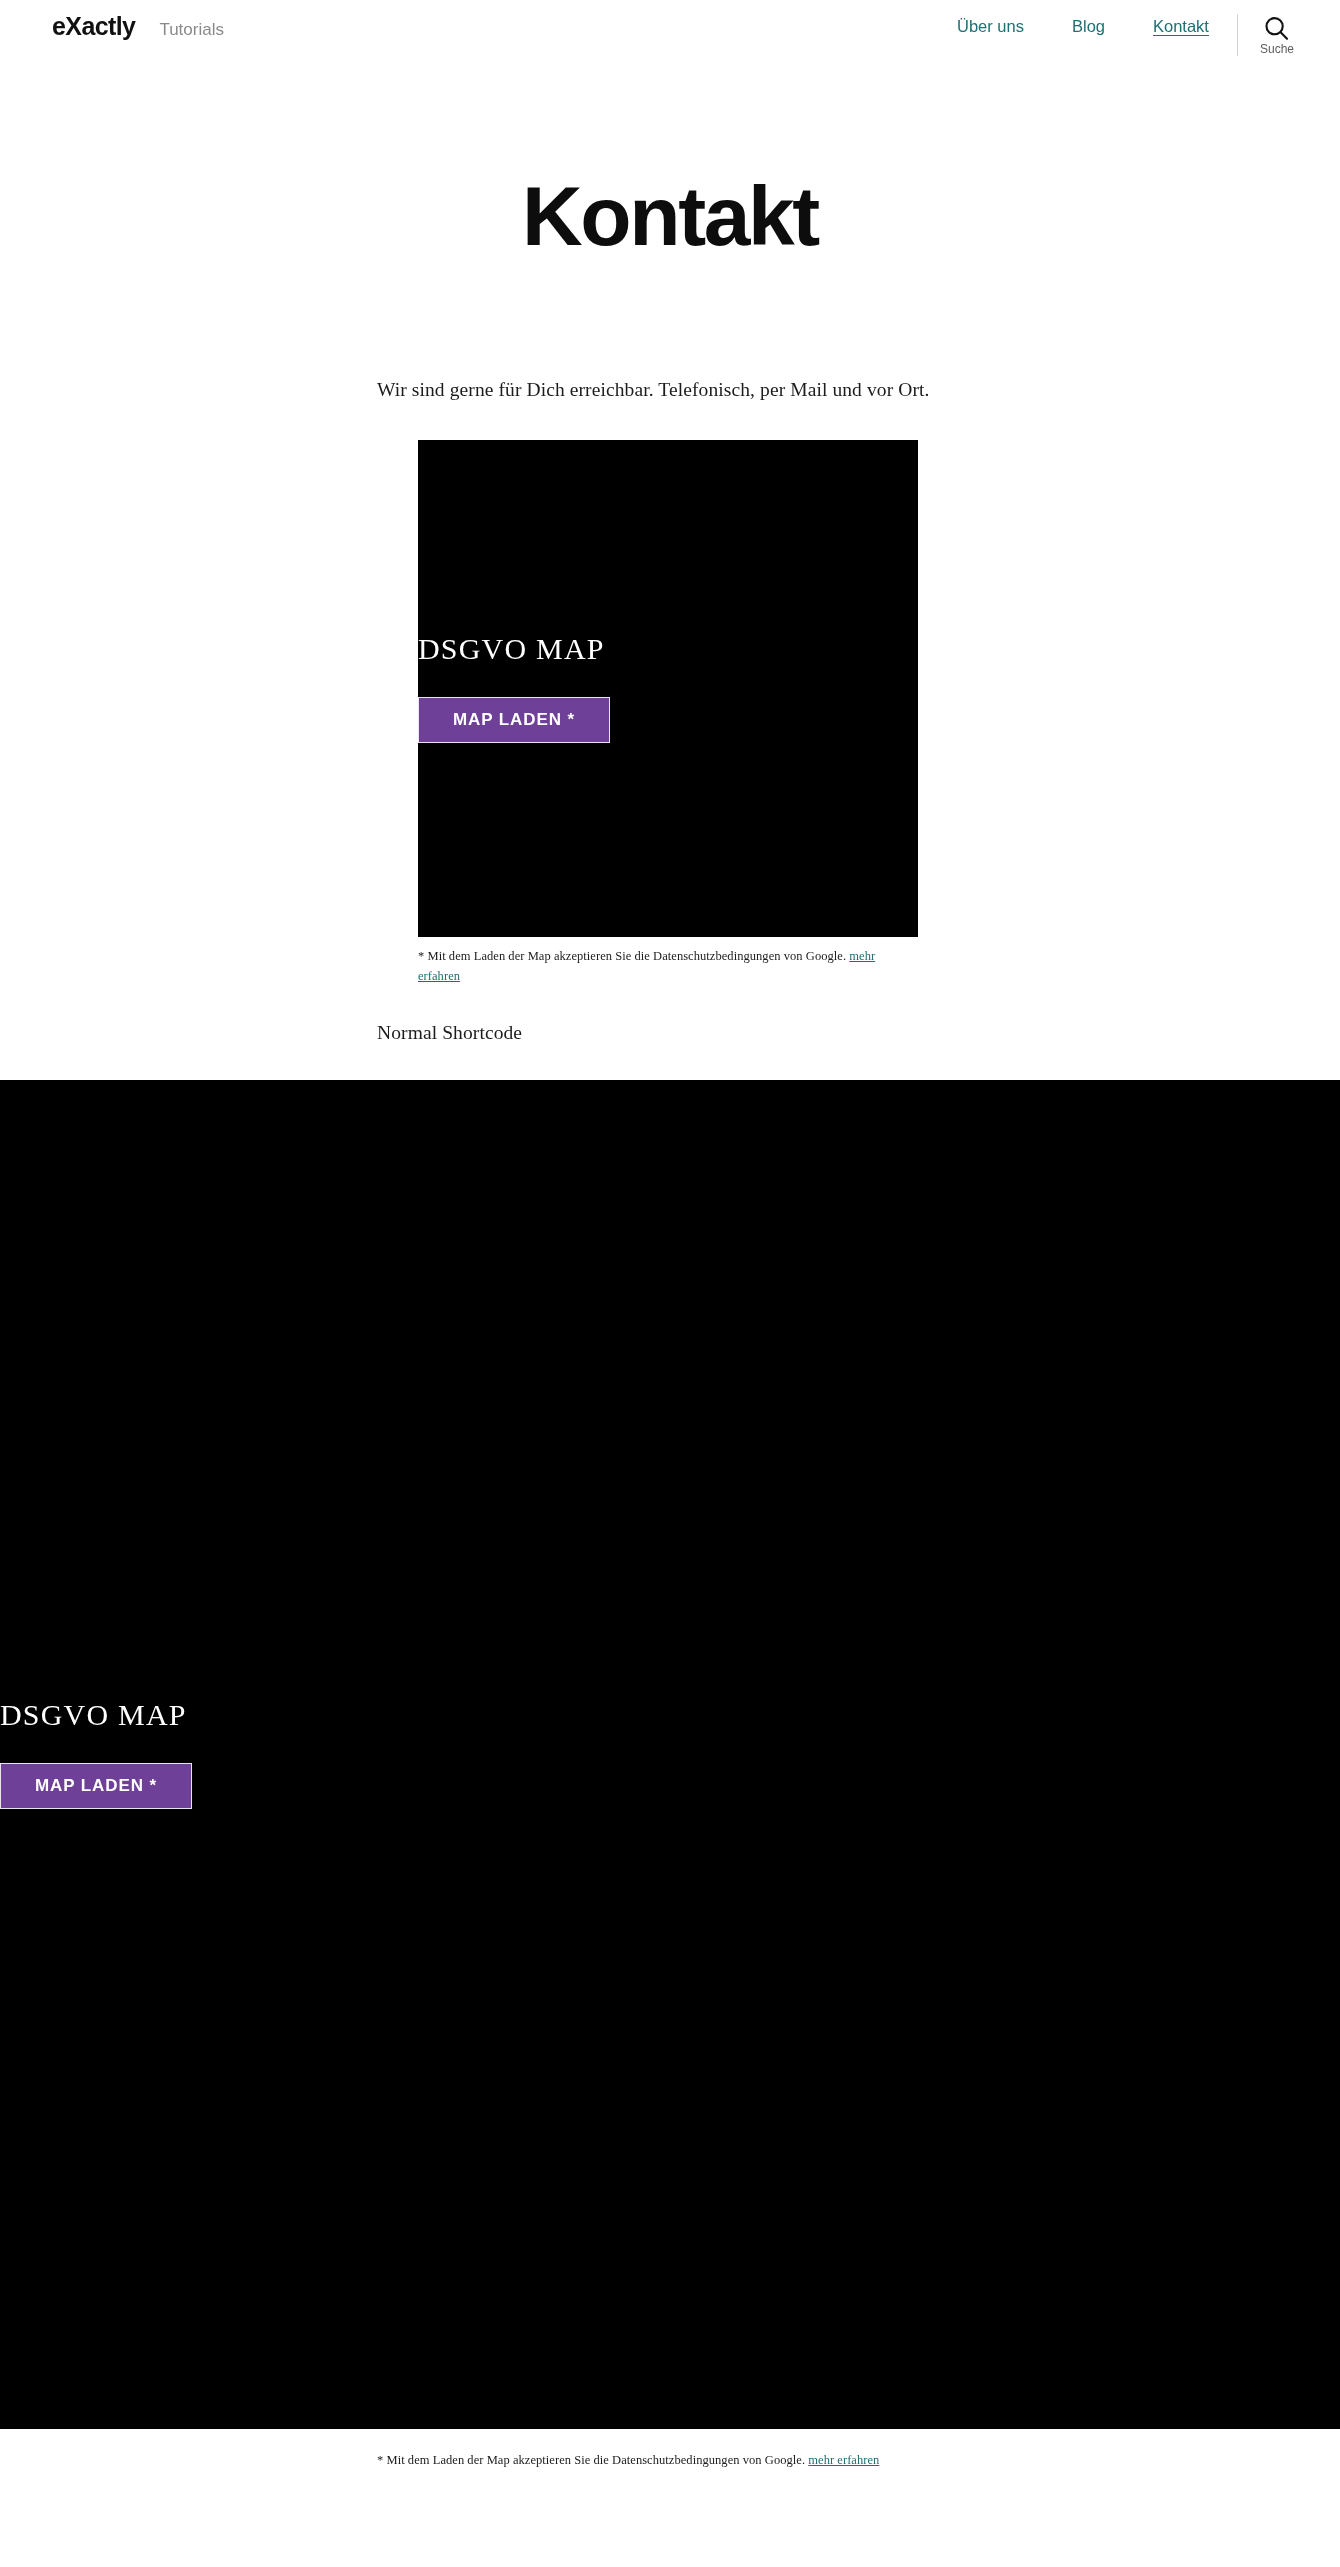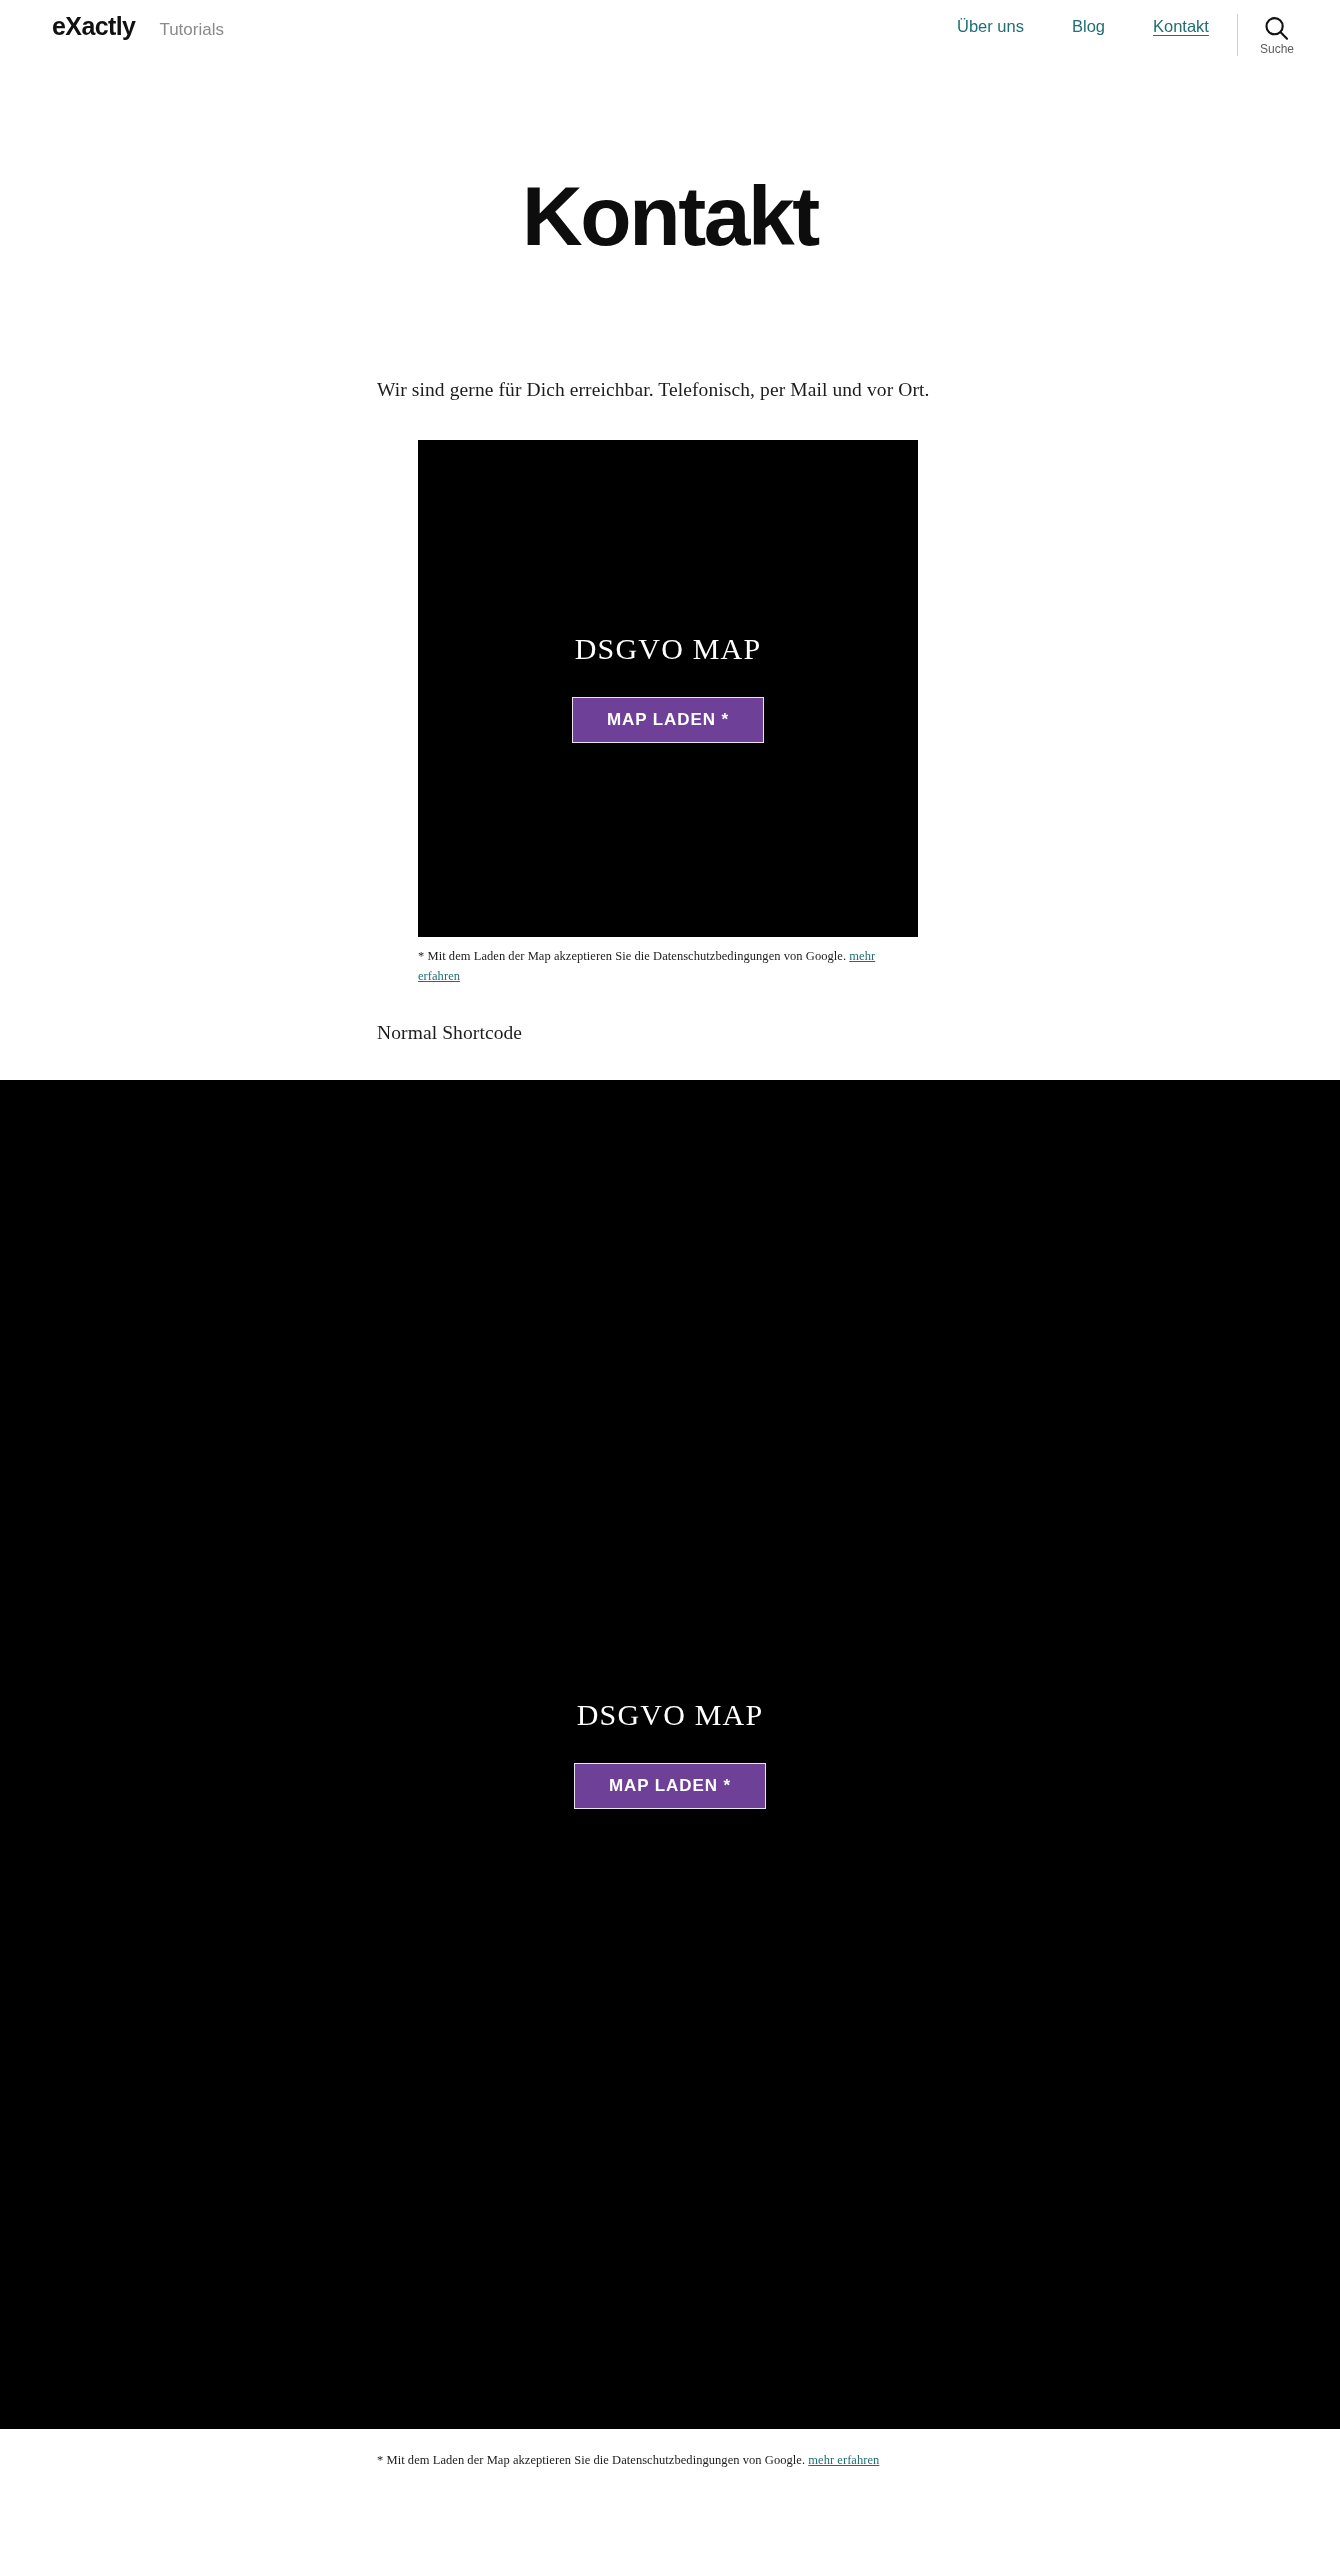--- a/index.html
+++ b/index.html
@@ -131,21 +131,21 @@
     color:#1c1c1c;
     letter-spacing:0.1px;
     margin-top:32px;
   }
 
   
   .map-box {
     background:#000000;
     display:flex;
     flex-direction:column;
-    align-items:center;
+    align-items:flex-start;
     justify-content:center;
   }
 
   .map-box--wrapped {
     width:500px;
     height:497px;
     margin-top:35px;
     margin-left:41px;
   }
 

